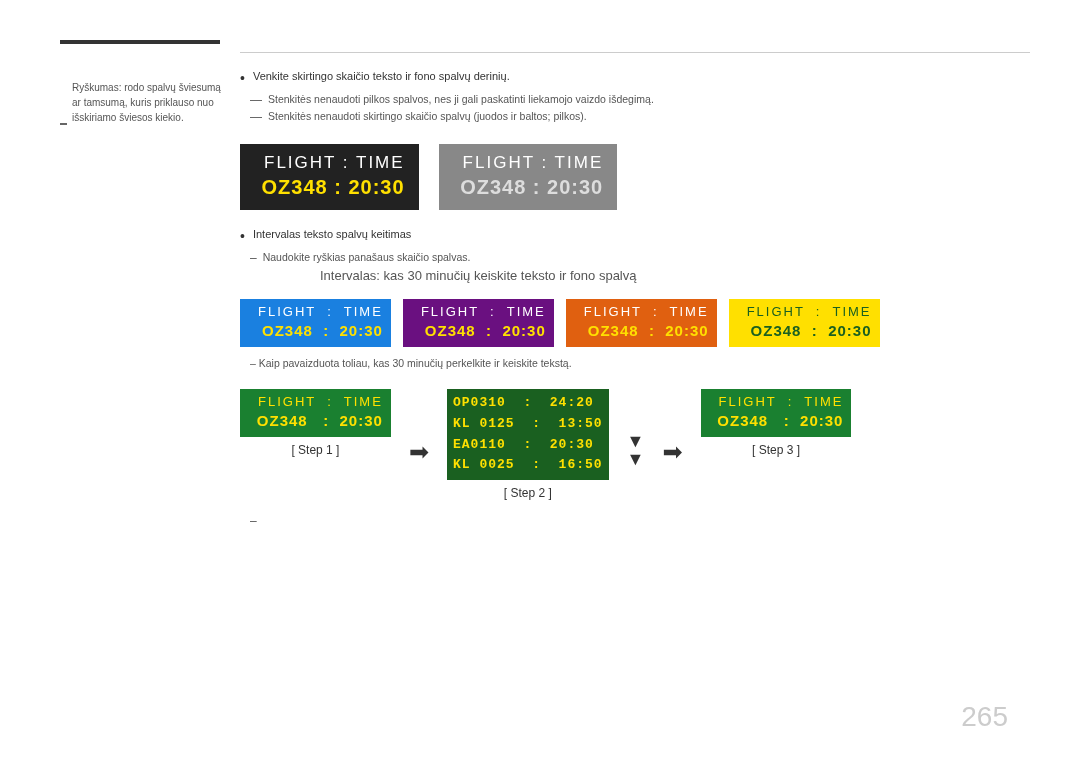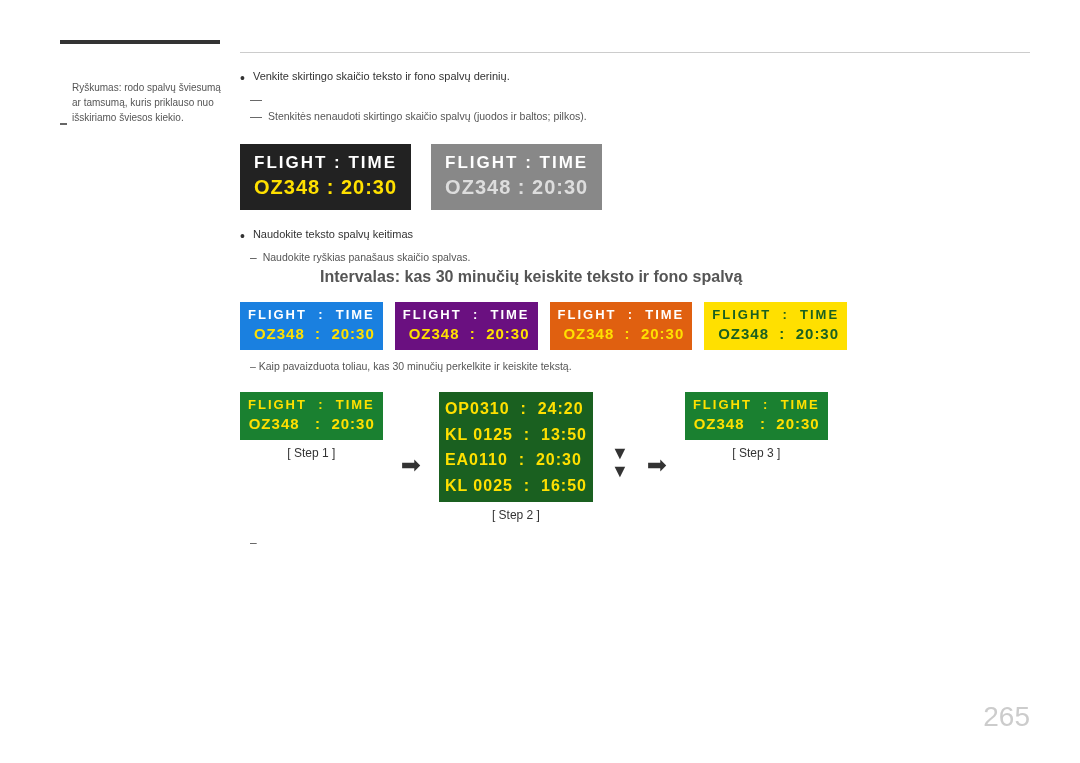--- a/index.html
+++ b/index.html
@@ -81,23 +81,24 @@
       align-items: flex-start;
       padding-left: 10px;
     }
     .dash-sym {
       margin-right: 6px;
       color: #555;
       font-size: 12px;
     }
     .flight-row1 {
       font-size: 16px;
-      font-weight: 700;
+      font-weight: 400;
       letter-spacing: 2px;
       line-height: 1.3;
+      margin-left: 10px;
     }
     .flight-row2 {
       font-size: 18px;
       font-weight: 900;
       letter-spacing: 1px;
       line-height: 1.3;
       text-align: right;
     }
 
     
@@ -200,25 +201,26 @@
     .box-green .flight-row1 { color: #ffe000; font-size: 13px; }
     .box-green .flight-row2 { color: #ffe000; font-size: 15px; }
 
     
     .scroll-box {
       background: #1a6020;
       padding: 4px 6px;
       min-width: 140px;
     }
     .scroll-row {
-      font-size: 16px;
+      font-size: 13px;
       font-weight: 800;
       color: #ffe000;
       letter-spacing: 1px;
       line-height: 1.6;
+      font-family: Liberation Mono, monospace;
     }
 
     
     .arrow-symbol {
       font-size: 24px;
       color: #333;
       margin-top: 15px;
       align-self: center;
     }
     .arrow-down-group {
@@ -235,21 +237,21 @@
     }
 
     
     .bottom-notes {
       margin-top: 14px;
     }
 
     .page-number {
       position: absolute;
       bottom: 30px;
-      right: 50px;
+      right: 72px;
       font-size: 28px;
       color: #ccc;
       font-weight: 300;
     }
   </style>
 </head>
 <body>
 
 <div class="top-line-short"></div>
 <div class="top-line-long"></div>
@@ -263,46 +265,47 @@
 
 <div class="main-content">
 
   <div class="bullet-item">
     <span class="bullet-dot">•</span>
     <span>Venkite skirtingo skaičio teksto ir fono spalvų derinių.</span>
   </div>
 
   <div class="dash-item">
     <span class="dash-sym">—</span>
+    <span>Stenkitės nenaudoti pilkos spalvos, nes ji gali paskatinti liekamojo vaizdo išdegimą.</span>
   </div>
   <div class="dash-item">
     <span class="dash-sym">—</span>
     <span>Stenkitės nenaudoti skirtingo skaičio spalvų (juodos ir baltos; pilkos).</span>
   </div>
 
   <div class="big-boxes-row">
     <div class="box-black">
       <div class="flight-row1">FLIGHT  :  TIME</div>
       <div class="flight-row2">OZ348   :  20:30</div>
     </div>
     <div class="box-gray">
       <div class="flight-row1">FLIGHT  :  TIME</div>
       <div class="flight-row2">OZ348   :  20:30</div>
     </div>
   </div>
 
   <div class="bullet-item">
     <span class="bullet-dot">•</span>
-    <span>Naudokite teksto spalvų keitimas</span>
+    <span>Intervalas teksto spalvų keitimas</span>
   </div>
   <div class="dash-item">
     <span class="dash-sym">–</span>
     <span>Naudokite ryškias panašaus skaičio spalvas.</span>
   </div>
-  <div style="padding-left: 80px; font-size:16px; color:#555; margin-bottom:6px;font-weight:bold;">
+  <div style="padding-left: 80px; font-size:13px; color:#555; margin-bottom:6px;">
     <span>Intervalas: kas 30 minučių keiskite teksto ir fono spalvą</span>
   </div>
 
   <div class="color-boxes-row">
     <div class="box-blue">
       <div class="flight-row1">FLIGHT &nbsp;:&nbsp; TIME</div>
       <div class="flight-row2">OZ348 &nbsp;:&nbsp; 20:30</div>
     </div>
     <div class="box-purple">
       <div class="flight-row1">FLIGHT &nbsp;:&nbsp; TIME</div>

